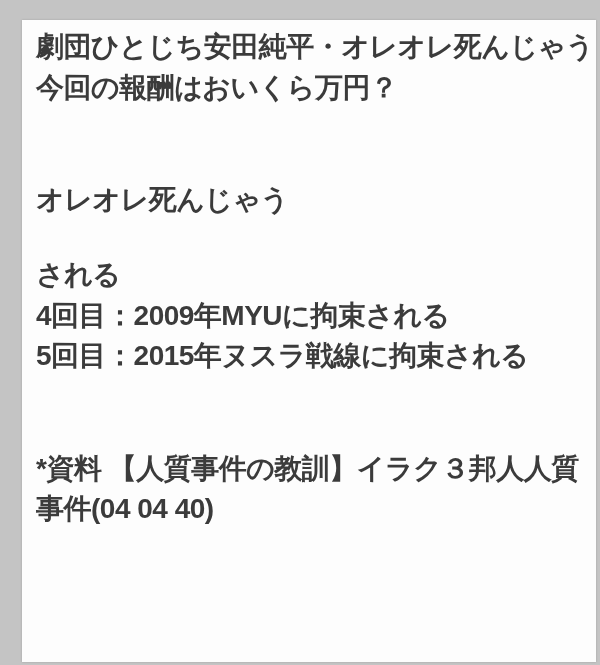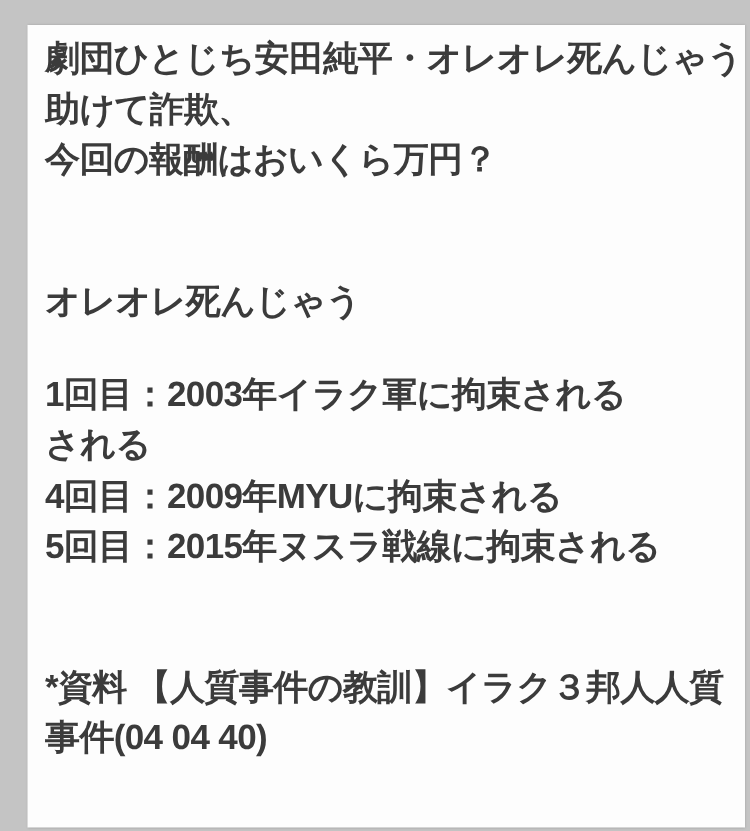--- a/index.html
+++ b/index.html
@@ -46,30 +46,28 @@
   .line { min-height: 37.5px; }
 </style>
 </head>
 <body>
 
 <div class="frame">
   <div class="card">
 
     <div class="text-block intro-block">
       <div class="line">劇団ひとじち安田純平・オレオレ死んじゃう</div>
-      <div class="line">助けて詐欺、</div>
       <div class="line">今回の報酬はおいくら万円？</div>
     </div>
 
     <div class="text-block heading-block">
       <div class="line">オレオレ死んじゃう</div>
     </div>
 
     <div class="text-block records-block">
-      <div class="line">1回目：2003年イラク軍に拘束される</div>
       <div class="line">される</div>
       <div class="line">4回目：2009年MYUに拘束される</div>
       <div class="line">5回目：2015年ヌスラ戦線に拘束される</div>
     </div>
 
     <div class="text-block footnote-block">
       <div class="line">*資料 【人質事件の教訓】イラク３邦人人質</div>
       <div class="line">事件(04 04 40)</div>
     </div>
 

